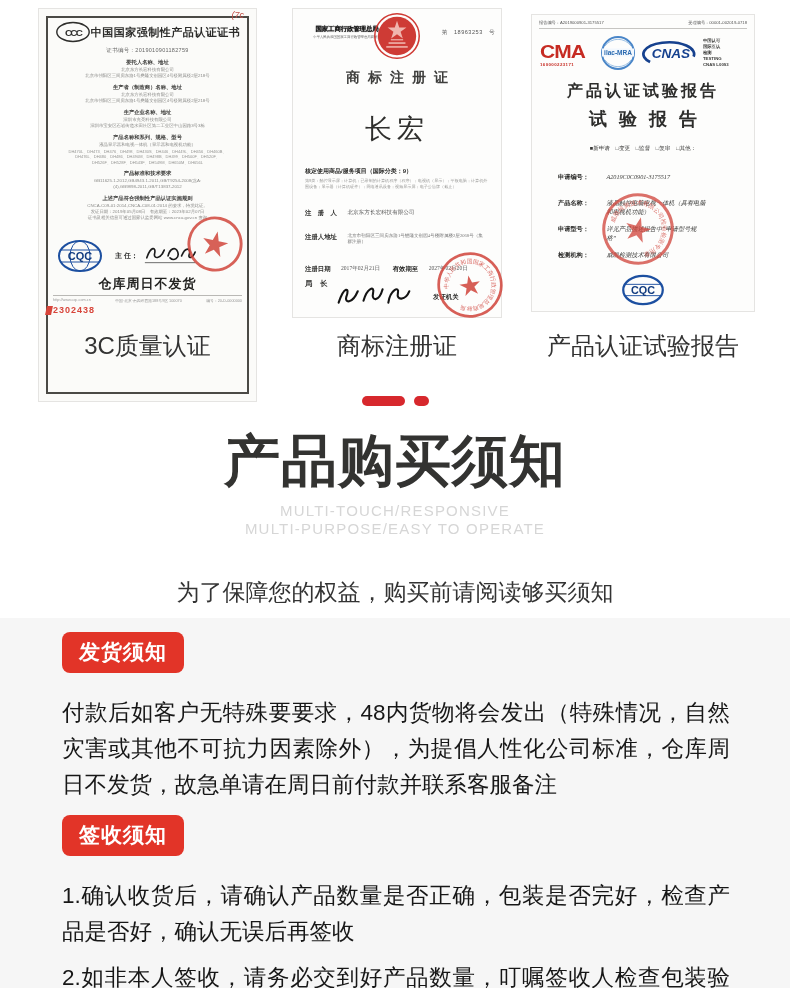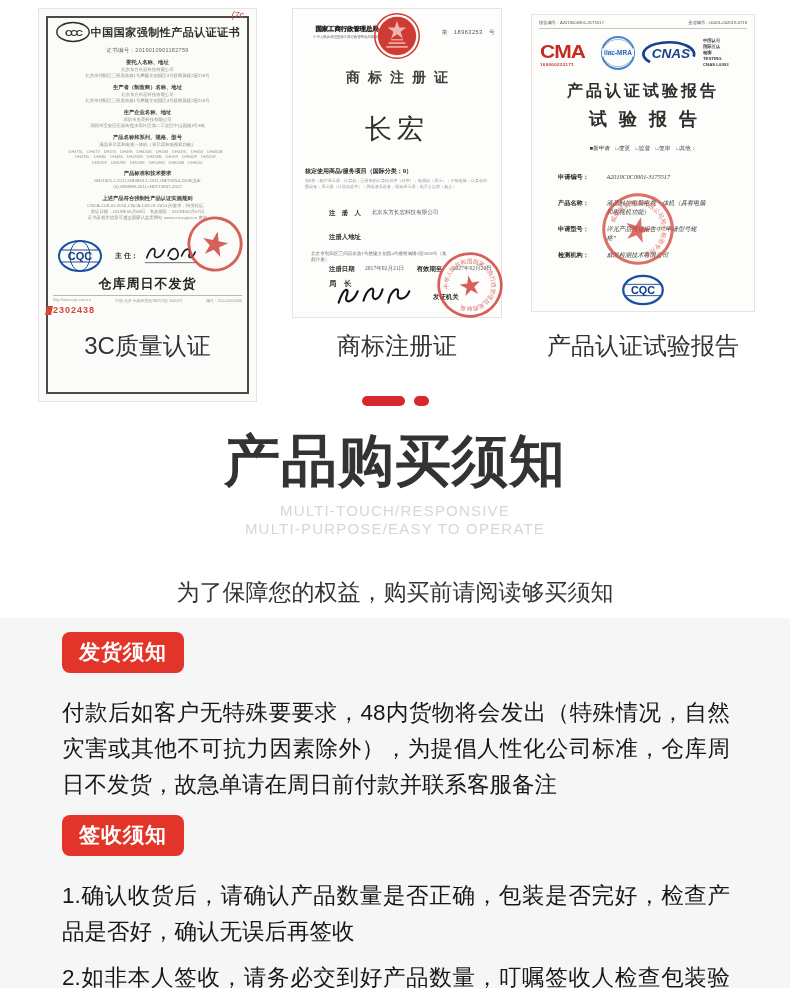--- a/index.html
+++ b/index.html
@@ -37,21 +37,21 @@
   .tm-office .l1 { font-size:6.5px; font-weight:bold; color:#181818; letter-spacing:-.2px; text-shadow:0 0 1px #333; white-space:nowrap; }
   .tm-office .l2 { font-size:3.4px; color:#555; margin-top:1px; white-space:nowrap; }
   .tm-emblem { position:absolute; left:50%; transform:translateX(-50%); top:2px; }
   .tm-number { position:absolute; right:6px; top:20px; font-size:5.6px; color:#555; letter-spacing:.5px; }
   .tm-title { position:absolute; left:0; right:0; top:60px; text-align:center; font-family:"Liberation Serif","DejaVu Serif",serif; font-size:14px; font-weight:bold; letter-spacing:8px; color:#3e3e3c; text-indent:8px; }
   .tm-brand { position:absolute; left:0; right:0; top:102px; text-align:center; font-size:27px; color:#2f2f2d; letter-spacing:5px; }
   .tm-class { position:absolute; left:12px; right:10px; top:158px; text-align:left; }
   .tm-class .h { font-size:6px; font-weight:bold; color:#2b2b29; }
   .tm-class .d { font-size:4.1px; color:#9a9a98; line-height:5.6px; margin-top:2px; }
   .tm-row { position:absolute; left:12px; right:8px; text-align:left; }
-  .tm-label { font-weight:bold; font-size:6.4px; color:#2b2b29; display:inline-block; vertical-align:top;margin-left:24px; }
+  .tm-label { font-weight:bold; font-size:6.4px; color:#2b2b29; display:inline-block; vertical-align:top; }
   .tm-val { font-family:"Liberation Serif","DejaVu Serif",serif; font-size:5.6px; color:#555; display:inline-block; vertical-align:top; margin-left:6px; }
   .tm-val.addr { font-size:4.6px; width:138px; line-height:6px; color:#777; }
   .tm-dirrow { position:absolute; left:12px; right:8px; top:270px; height:36px; text-align:left; }
   .tm-sig { position:absolute; left:26px; top:0; }
   .tm-issuer { position:absolute; left:128px; top:14px; font-size:6.4px; font-weight:bold; color:#2b2b29; }
   .tm-seal { position:absolute; right:-3px; top:242px; transform:rotate(-10deg); opacity:.95; }
 
   
   .rp-hdr { position:absolute; left:7px; right:7px; top:5px; display:flex; justify-content:space-between; font-size:4.2px; color:#555; border-bottom:1px solid #c6c5c2; padding-bottom:3px; }
   .rp-logos { position:absolute; left:8px; right:2px; top:20px; display:flex; align-items:center; }

